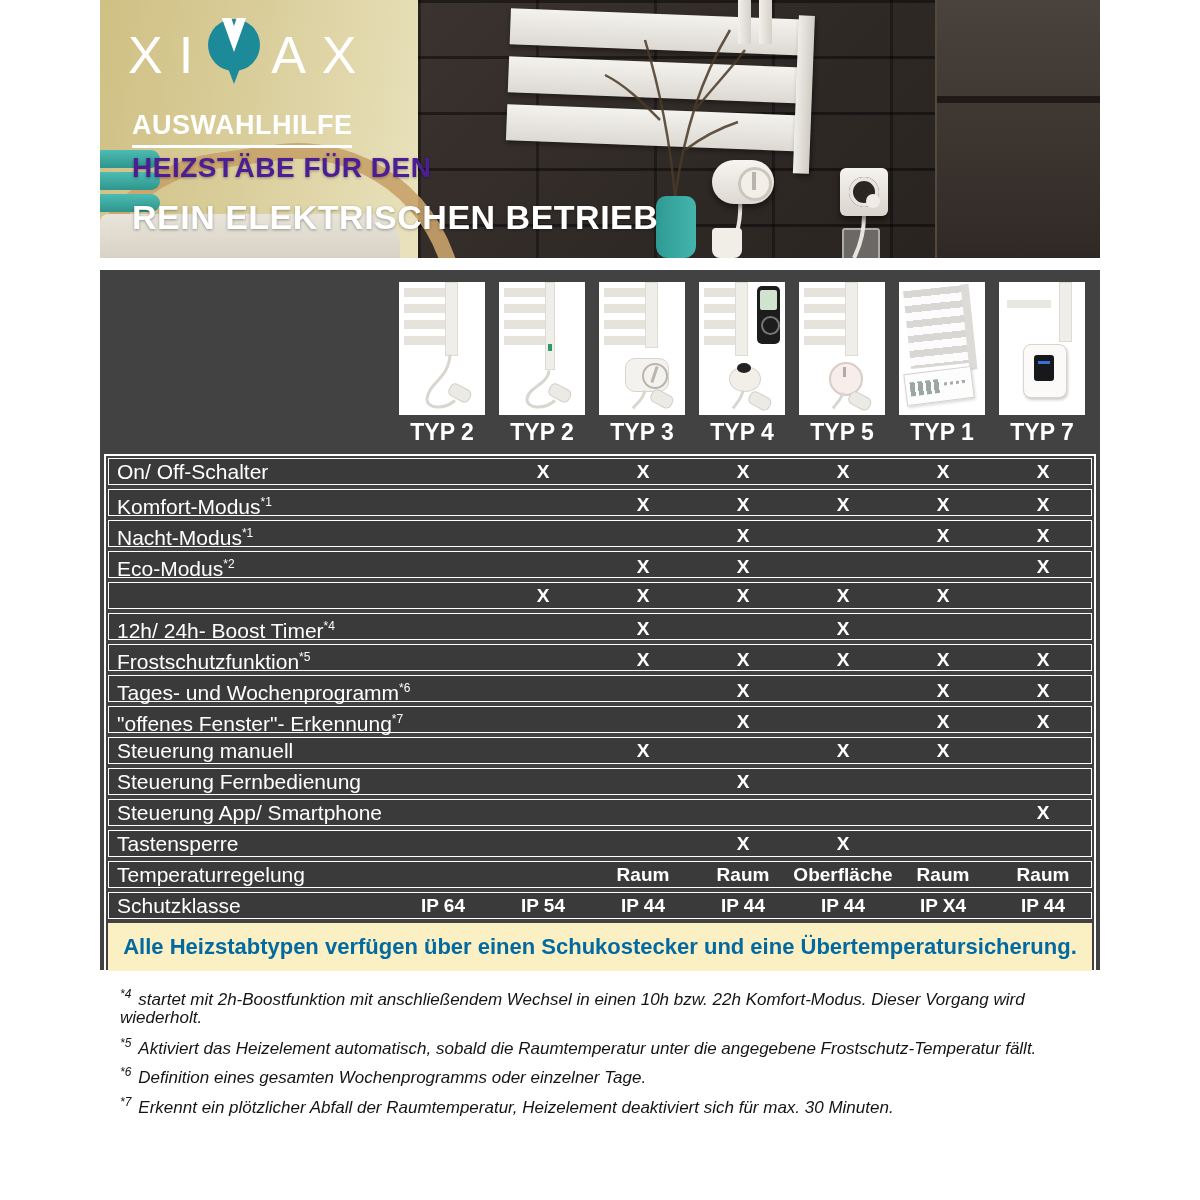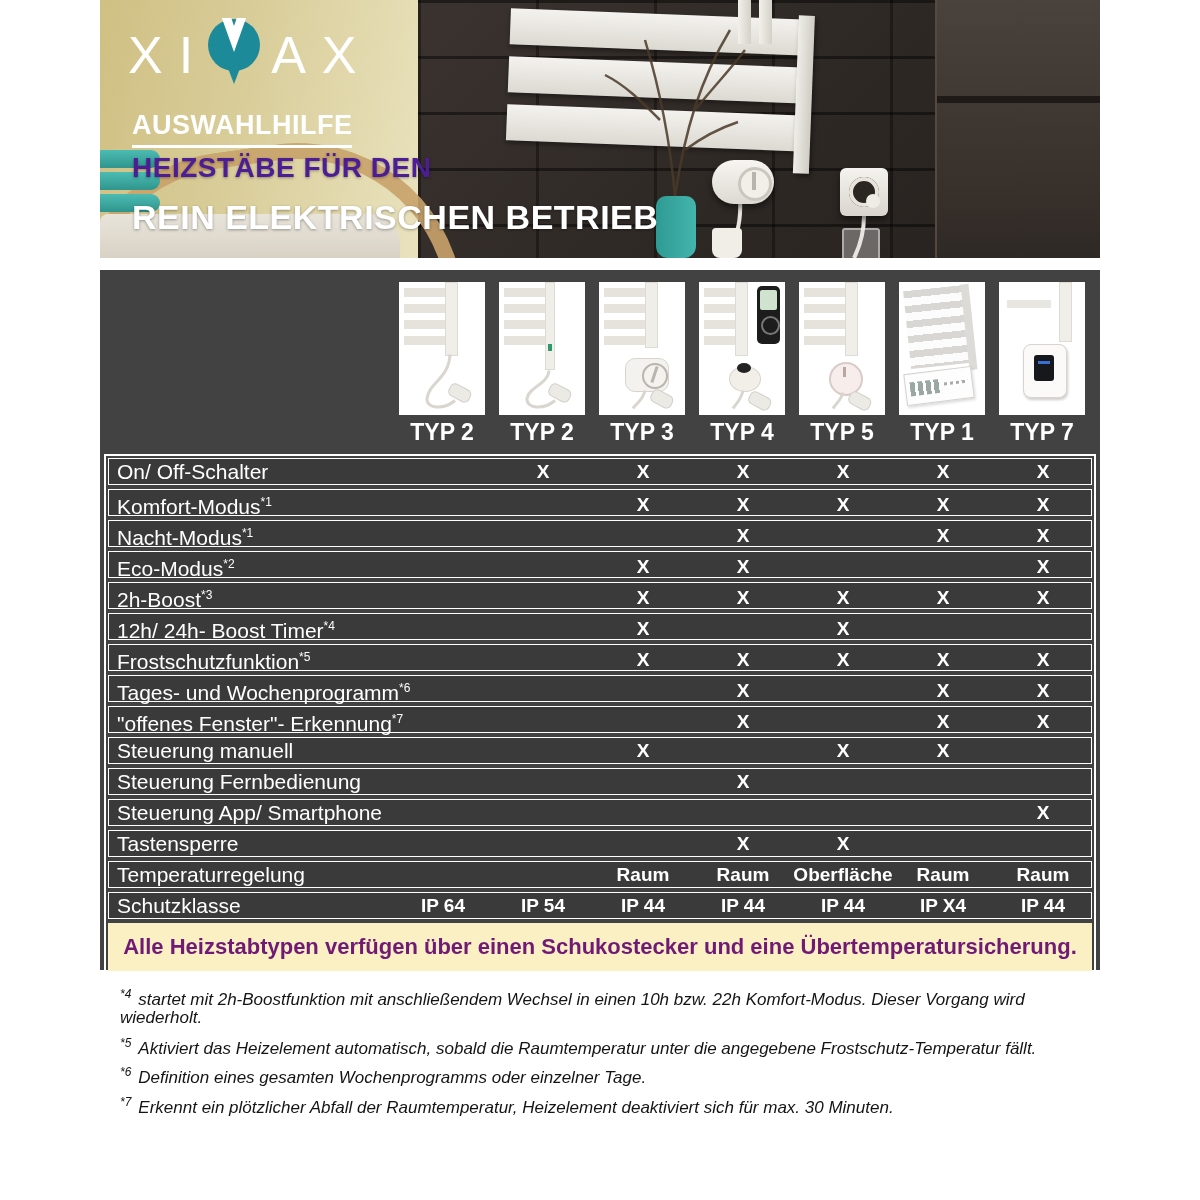--- a/index.html
+++ b/index.html
@@ -97,21 +97,21 @@
   .typ-row{margin:4px 8px 2px 8px;}
   .typ-label{color:#fff;font-size:23px;font-weight:700;text-align:center;}
 
   .rows-frame{margin:8px 4px 0 4px;border:2px solid #fff;padding:2px;}
   .feature-row{height:25px;background:#3a3a3a;border:1px solid #fff;margin-bottom:4px;align-items:center;}
   .feature-row:last-of-type{margin-bottom:4px;}
   .row-label{color:#fff;font-size:21px;padding-left:8px;white-space:nowrap;line-height:25px;}
   .row-label sup{font-size:12px;}
   .row-cell{color:#fff;text-align:center;font-weight:700;font-size:19px;line-height:25px;}
   .banner{margin-top:4px;height:48px;background:#faf0c3;display:flex;align-items:center;justify-content:center;}
-  .banner-text{color:#701a75;font-size:22px;font-weight:700;}
+  .banner-text{color:#0369a1;font-size:22px;font-weight:700;}
 
   
   .footnotes{position:absolute;left:120px;top:988px;width:980px;color:#141414;}
   .footnote{font-style:italic;font-size:17px;margin-bottom:8.5px;line-height:1.1;}
   .footnote sup{font-size:12px;margin-right:7px;font-style:italic;}
 </style>
 </head>
 <body>
 
 <div class="page">
@@ -309,21 +309,20 @@
             <div class="row-label">Eco-Modus<sup>*2</sup></div>
             <div class="row-cell"></div>
             <div class="row-cell"></div>
             <div class="row-cell">X</div>
             <div class="row-cell">X</div>
             <div class="row-cell"></div>
             <div class="row-cell"></div>
             <div class="row-cell">X</div>
           </div>
           <div class="cols feature-row">
-            <div class="row-label">2h-Boost<sup>*3</sup></div>
             <div class="row-cell"></div>
             <div class="row-cell"></div>
             <div class="row-cell">X</div>
             <div class="row-cell">X</div>
             <div class="row-cell">X</div>
             <div class="row-cell">X</div>
             <div class="row-cell">X</div>
           </div>
           <div class="cols feature-row">
             <div class="row-label">12h/ 24h- Boost Timer<sup>*4</sup></div>

